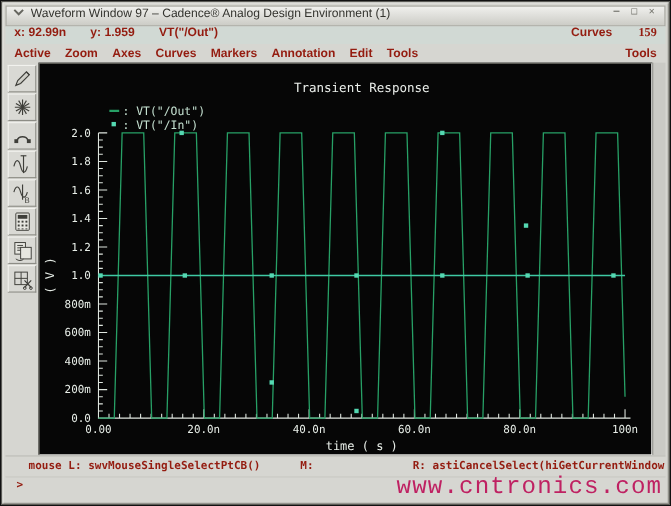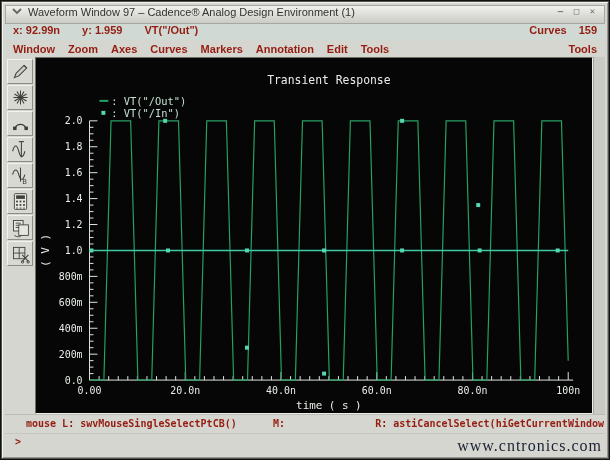--- a/index.html
+++ b/index.html
@@ -14,21 +14,21 @@
   .chevron{width:12px;height:10px;flex:0 0 12px;}
   .title{flex:1;font-size:11px;color:#33332e;white-space:nowrap;overflow:hidden;}
   .winbtns{display:flex;gap:3px;}
   .winbtn{width:13px;height:11px;font-size:9px;line-height:11px;text-align:center;
        color:#777770;font-weight:bold;font-family:"DejaVu Sans Mono",monospace;}
   
   .statusrow{height:16px;flex:0 0 16px;background:#d1d9d4;display:flex;align-items:flex-start;
        font-size:11px;font-weight:bold;color:#941c10;padding:0 8px;}
   .statusrow .sv{margin-right:22px;white-space:nowrap;}
   .statusrow .spacer{flex:1;}
-  .statusrow .act{margin-left:12px;}
+  .statusrow .act{margin-left:24px;font-family:Liberation Serif, serif;}
   
   .menurow{height:17px;flex:0 0 17px;display:flex;align-items:center;font-size:11px;
        font-weight:bold;color:#941c10;padding:0 8px;gap:13px;background:#d6d6d1;}
   .menurow .spacer{flex:1;}
   .menuitem{cursor:default;white-space:nowrap;}
   
   .main{flex:1 1 auto;display:flex;min-height:0;}
   .toolbar{width:30px;flex:0 0 30px;display:flex;flex-direction:column;align-items:center;
        padding-top:2px;gap:1px;}
   .tool{width:26px;height:25px;background:#d9d9d4;border:1px solid;
@@ -42,22 +42,22 @@
   .mouserow{height:18px;flex:0 0 18px;background:#d6d6d1;border-top:1px solid #bcbcb6;
        position:relative;font-family:"DejaVu Sans Mono",monospace;font-size:10px;
        font-weight:bold;color:#941c10;}
   .mouserow .lefttxt{position:absolute;left:21px;top:3px;white-space:nowrap;}
   .mouserow .midtxt{position:absolute;left:268px;top:3px;}
   .mouserow .righttxt{position:absolute;right:1px;top:3px;white-space:nowrap;}
   .promptrow{height:16px;flex:0 0 16px;background:#d6d6d1;border-top:1px solid #c6c6c0;
        font-family:"DejaVu Sans Mono",monospace;font-size:10px;font-weight:bold;
        color:#941c10;padding:2px 0 0 10px;box-sizing:border-box;}
   .bottomfill{height:6px;flex:0 0 6px;}
-  .watermark{position:absolute;right:6px;bottom:3px;font-size:16px;color:#0f172a;
-       letter-spacing:1px;opacity:.95;z-index:5;font-family:Liberation Serif, serif;}
+  .watermark{position:absolute;right:6px;bottom:3px;font-size:22px;color:#be185d;
+       letter-spacing:1px;opacity:.95;z-index:5;font-family:Liberation Mono, monospace;}
 </style>
 </head>
 <body>
 
 <div class="win">
 
   <div class="titlebar">
     <svg class="chevron" viewBox="0 0 12 10">
       <path d="M2 3 L6 7 L10 3" fill="none" stroke="#66665f" stroke-width="1.8"></path>
     </svg>
@@ -73,21 +73,21 @@
     <span class="sv">x: 92.99n</span>
     <span class="sv">y: 1.959</span>
     <span class="sv">VT("/Out")</span>
     <span class="spacer"></span>
     <span>Curves</span>
     <span class="act">159</span>
   </div>
 
   <div class="menurow">
     <span id="menuitems" style="display:flex;gap:13px;">
-        <span class="menuitem">Window</span>
+        <span class="menuitem">Active</span>
         <span class="menuitem">Zoom</span>
         <span class="menuitem">Axes</span>
         <span class="menuitem">Curves</span>
         <span class="menuitem">Markers</span>
         <span class="menuitem">Annotation</span>
         <span class="menuitem">Edit</span>
         <span class="menuitem">Tools</span>
       </span>
     <span class="spacer"></span>
     <span class="menuitem">Tools</span>

